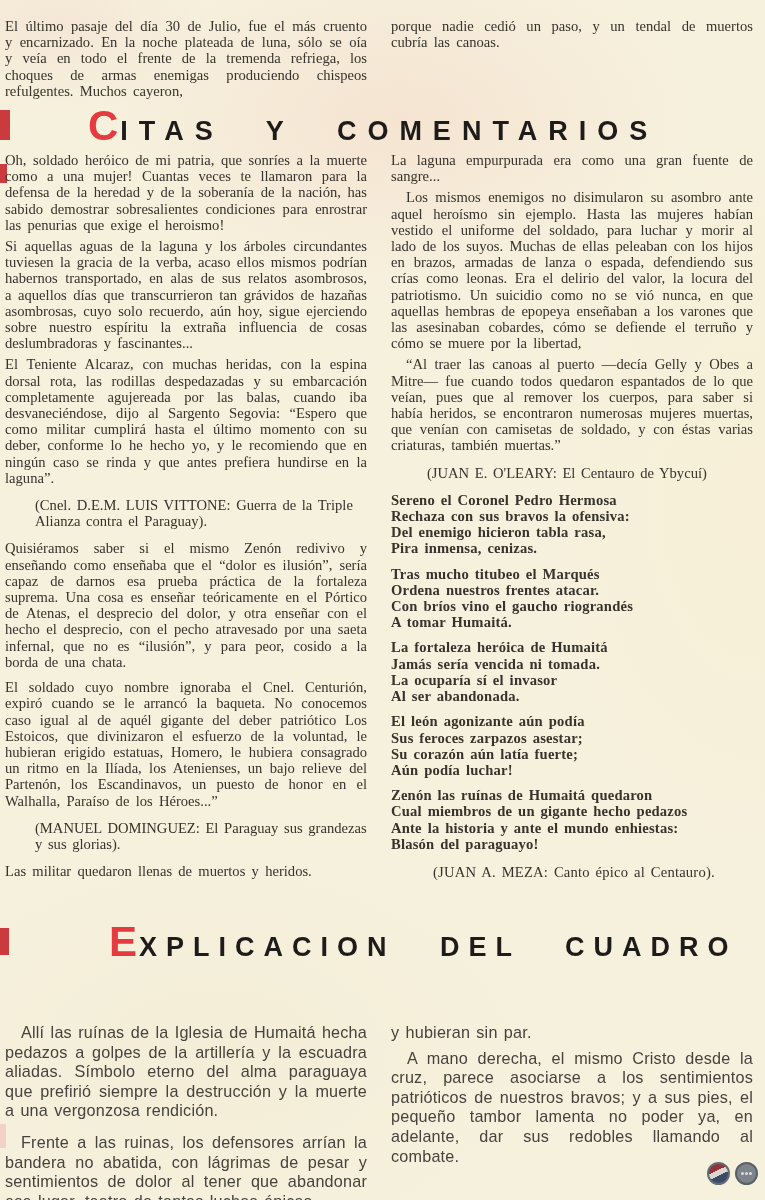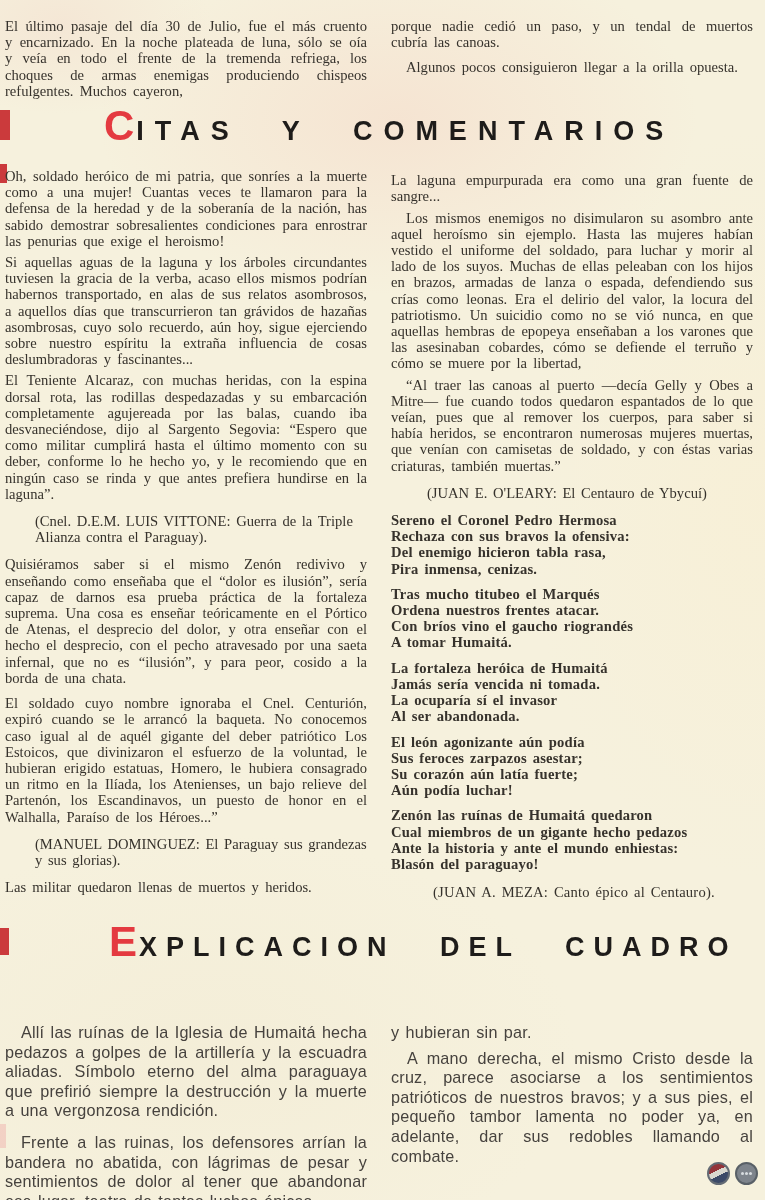--- a/index.html
+++ b/index.html
@@ -54,29 +54,28 @@
 <div class="edge-mark" style="top:164px;width:7px;height:19px;"></div>
 <div class="edge-mark" style="top:928px;width:9px;height:27px;"></div>
 <div class="pink-mark" style="top:1124px;width:6px;height:24px;"></div>
 
 <div class="row serif" style="top:18px;justify-content:space-between;">
   <div class="col">
     <p>El último pasaje del día 30 de Julio, fue el más cruento y encarnizado. En la noche plateada de luna, sólo se oía y veía en todo el frente de la tremenda refriega, los choques de armas enemigas produciendo chispeos refulgentes. Muchos cayeron,</p>
   </div>
   <div class="col">
     <p>porque nadie cedió un paso, y un tendal de muertos cubría las canoas.</p>
-    <p class="indent gap">Algunos pocos consiguieron llegar a la orilla opuesta.</p>
   </div>
 </div>
 
-<div class="hdr" style="top:102px;left:104px;">
+<div class="hdr" style="top:102px;left:88px;">
   <span class="initial">C</span><span class="rest">ITAS Y COMENTARIOS</span>
 </div>
 
-<div class="row serif" style="top:168px;align-items:flex-end;">
+<div class="row serif" style="top:152px;">
   <div class="col">
     <p>Oh, soldado heróico de mi patria, que sonríes a la muerte como a una mujer! Cuantas veces te llamaron para la defensa de la heredad y de la soberanía de la nación, has sabido demostrar sobresalientes condiciones para enrostrar las penurias que exige el heroismo!</p>
     <p>Si aquellas aguas de la laguna y los árboles circundantes tuviesen la gracia de la verba, acaso ellos mismos podrían habernos transportado, en alas de sus relatos asombrosos, a aquellos días que transcurrieron tan grávidos de hazañas asombrosas, cuyo solo recuerdo, aún hoy, sigue ejerciendo sobre nuestro espíritu la extraña influencia de cosas deslumbradoras y fascinantes...</p>
     <p>El Teniente Alcaraz, con muchas heridas, con la espina dorsal rota, las rodillas despedazadas y su embarcación completamente agujereada por las balas, cuando iba desvaneciéndose, dijo al Sargento Segovia: “Espero que como militar cumplirá hasta el último momento con su deber, conforme lo he hecho yo, y le recomiendo que en ningún caso se rinda y que antes prefiera hundirse en la laguna”.</p>
     <p class="cite">(Cnel. D.E.M. LUIS VITTONE: Guerra de la Triple Alianza contra el Paraguay).</p>
     <p>Quisiéramos saber si el mismo Zenón redivivo y enseñando como enseñaba que el “dolor es ilusión”, sería capaz de darnos esa prueba práctica de la fortaleza suprema. Una cosa es enseñar teóricamente en el Pórtico de Atenas, el desprecio del dolor, y otra enseñar con el hecho el desprecio, con el pecho atravesado por una saeta infernal, que no es “ilusión”, y para peor, cosido a la borda de una chata.</p>
     <p class="gap">El soldado cuyo nombre ignoraba el Cnel. Centurión, expiró cuando se le arrancó la baqueta. No conocemos caso igual al de aquél gigante del deber patriótico Los Estoicos, que divinizaron el esfuerzo de la voluntad, le hubieran erigido estatuas, Homero, le hubiera consagrado un ritmo en la Ilíada, los Atenienses, un bajo relieve del Partenón, los Escandinavos, un puesto de honor en el Walhalla, Paraíso de los Héroes...”</p>
     <p class="cite">(MANUEL DOMINGUEZ: El Paraguay sus grandezas y sus glorias).</p>
     <p>Las militar quedaron llenas de muertos y heridos.</p>
   </div>

